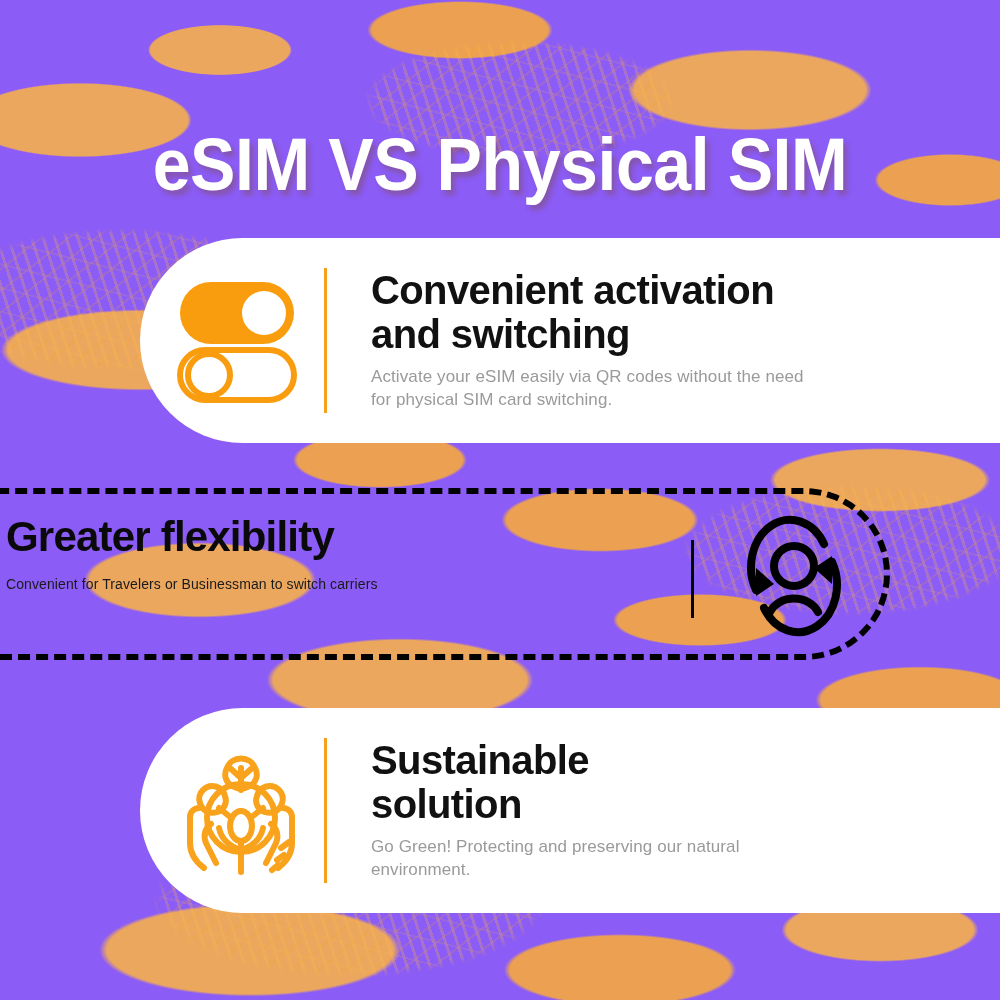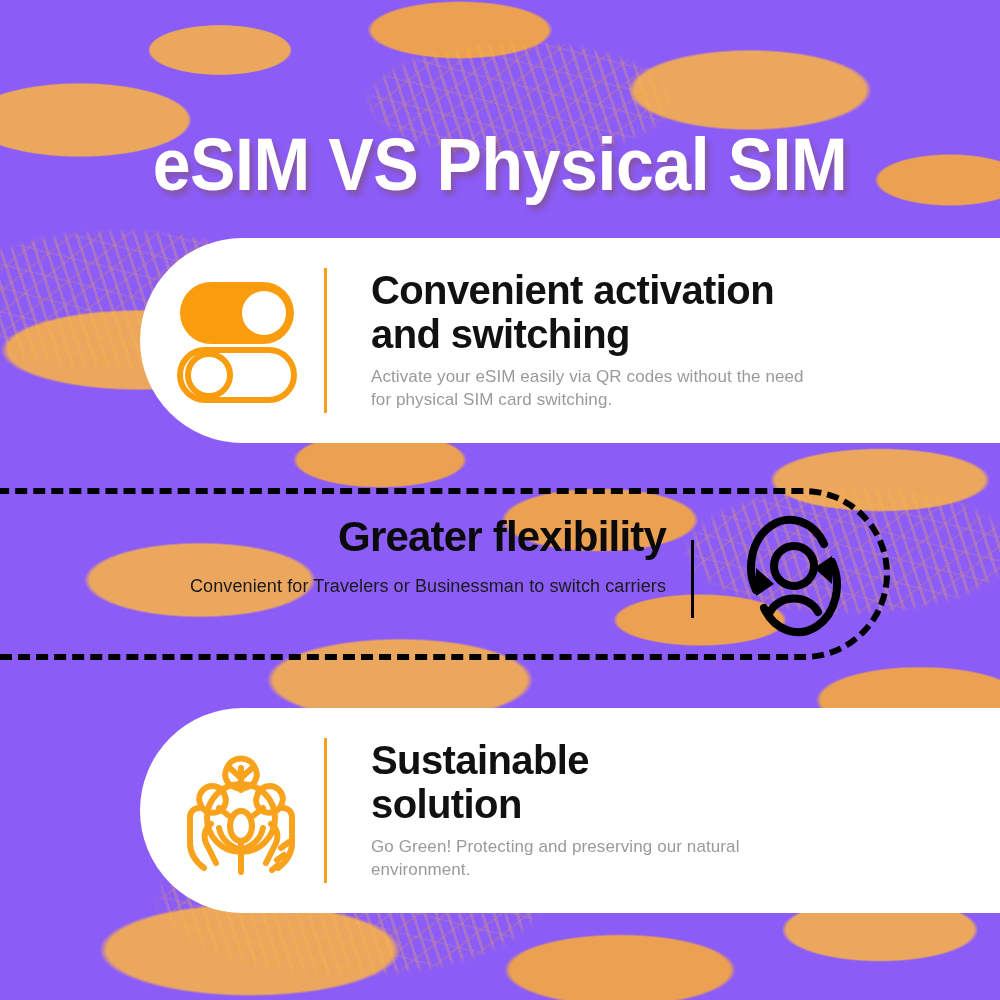--- a/index.html
+++ b/index.html
@@ -153,34 +153,34 @@
     width: 950px;
     height: 160px;
     display: flex;
     align-items: center;
   }
   .band-text {
     position: absolute;
     left: 60px;
     top: 22px;
     width: 660px;
-    text-align: right;
+    text-align: left;
   }
   .band-head {
     color: #0a0a0a;
     font-size: 42px;
     font-weight: 700;
     line-height: 1;
     letter-spacing: -0.8px;
     font-stretch: condensed;
     margin: 0 0 18px 0;
   }
   .band-body {
     color: #1a1a1a;
-    font-size: 18px;
+    font-size: 14px;
     line-height: 1.2;
     margin: 0;
     letter-spacing: .1px;
   }
   .band-divider {
     position: absolute;
     left: 745px;
     top: 46px;
     width: 3px;
     height: 78px;

